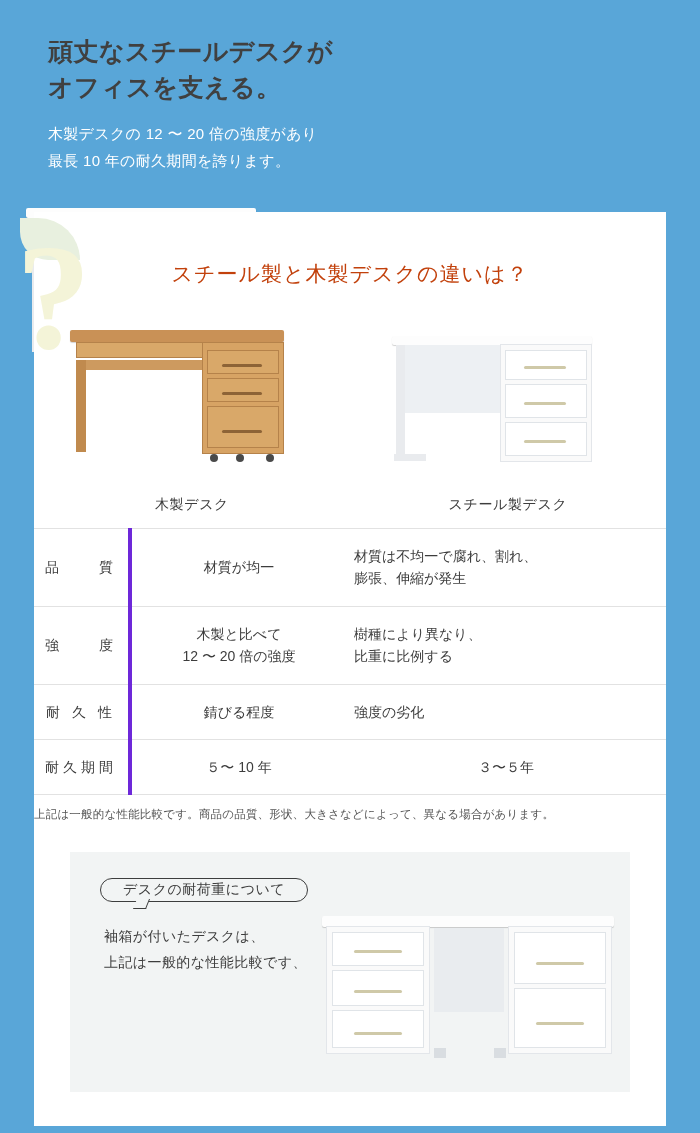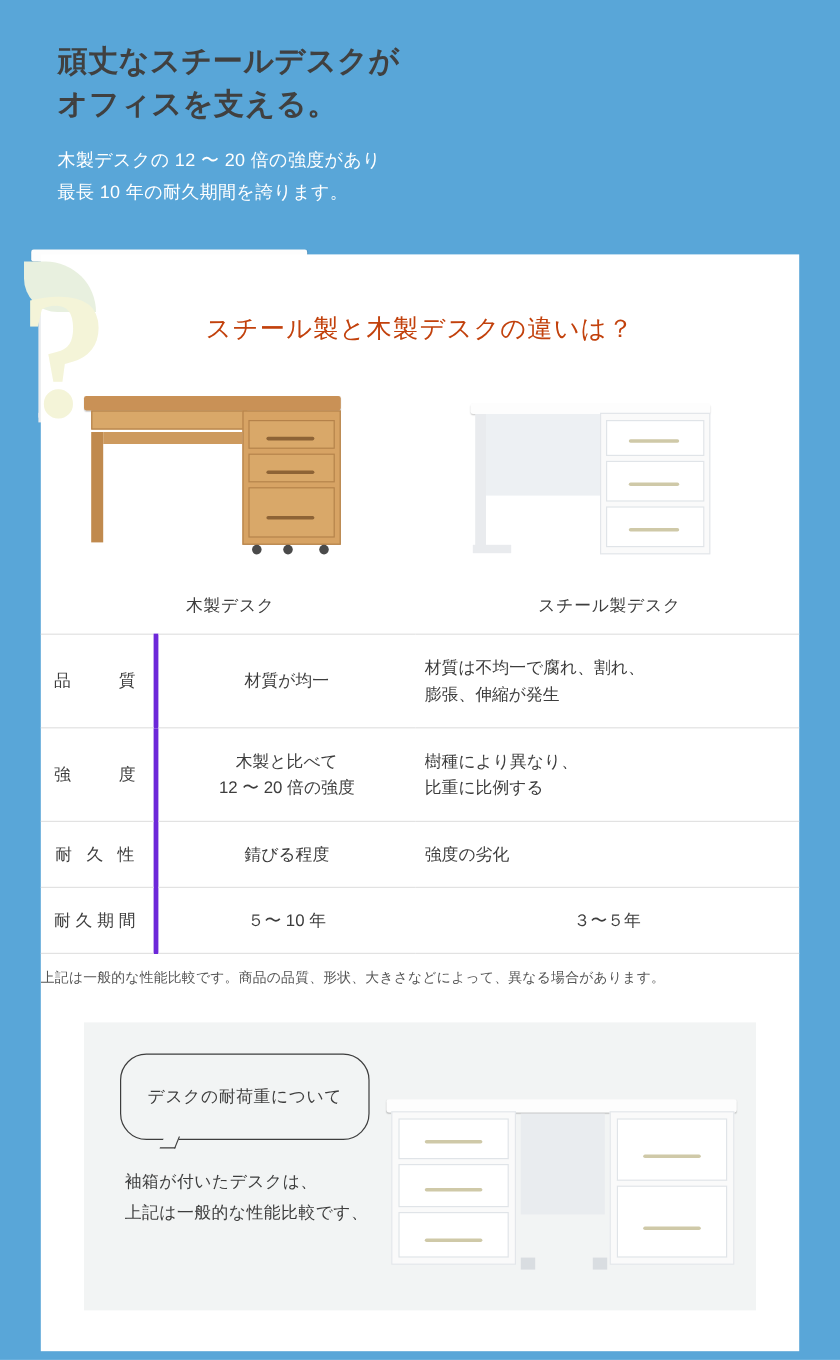--- a/index.html
+++ b/index.html
@@ -176,21 +176,21 @@
     background: #f2f4f4;
     height: 240px;
     padding: 26px 0 0 0;
   }
   .bubble {
     position: relative;
     margin-left: 30px;
     display: inline-block;
     border: 1px solid #3d3d3d;
     border-radius: 22px;
-    padding: 26px 22px;
+    padding: 2px 22px;
     font-size: 14px;
     color: #3d3d3d;
     background: #f2f4f4;
     letter-spacing: 0.5px;
   }
   .bubble:after {
     content: "";
     position: absolute;
     left: 34px;
     bottom: -8px;

